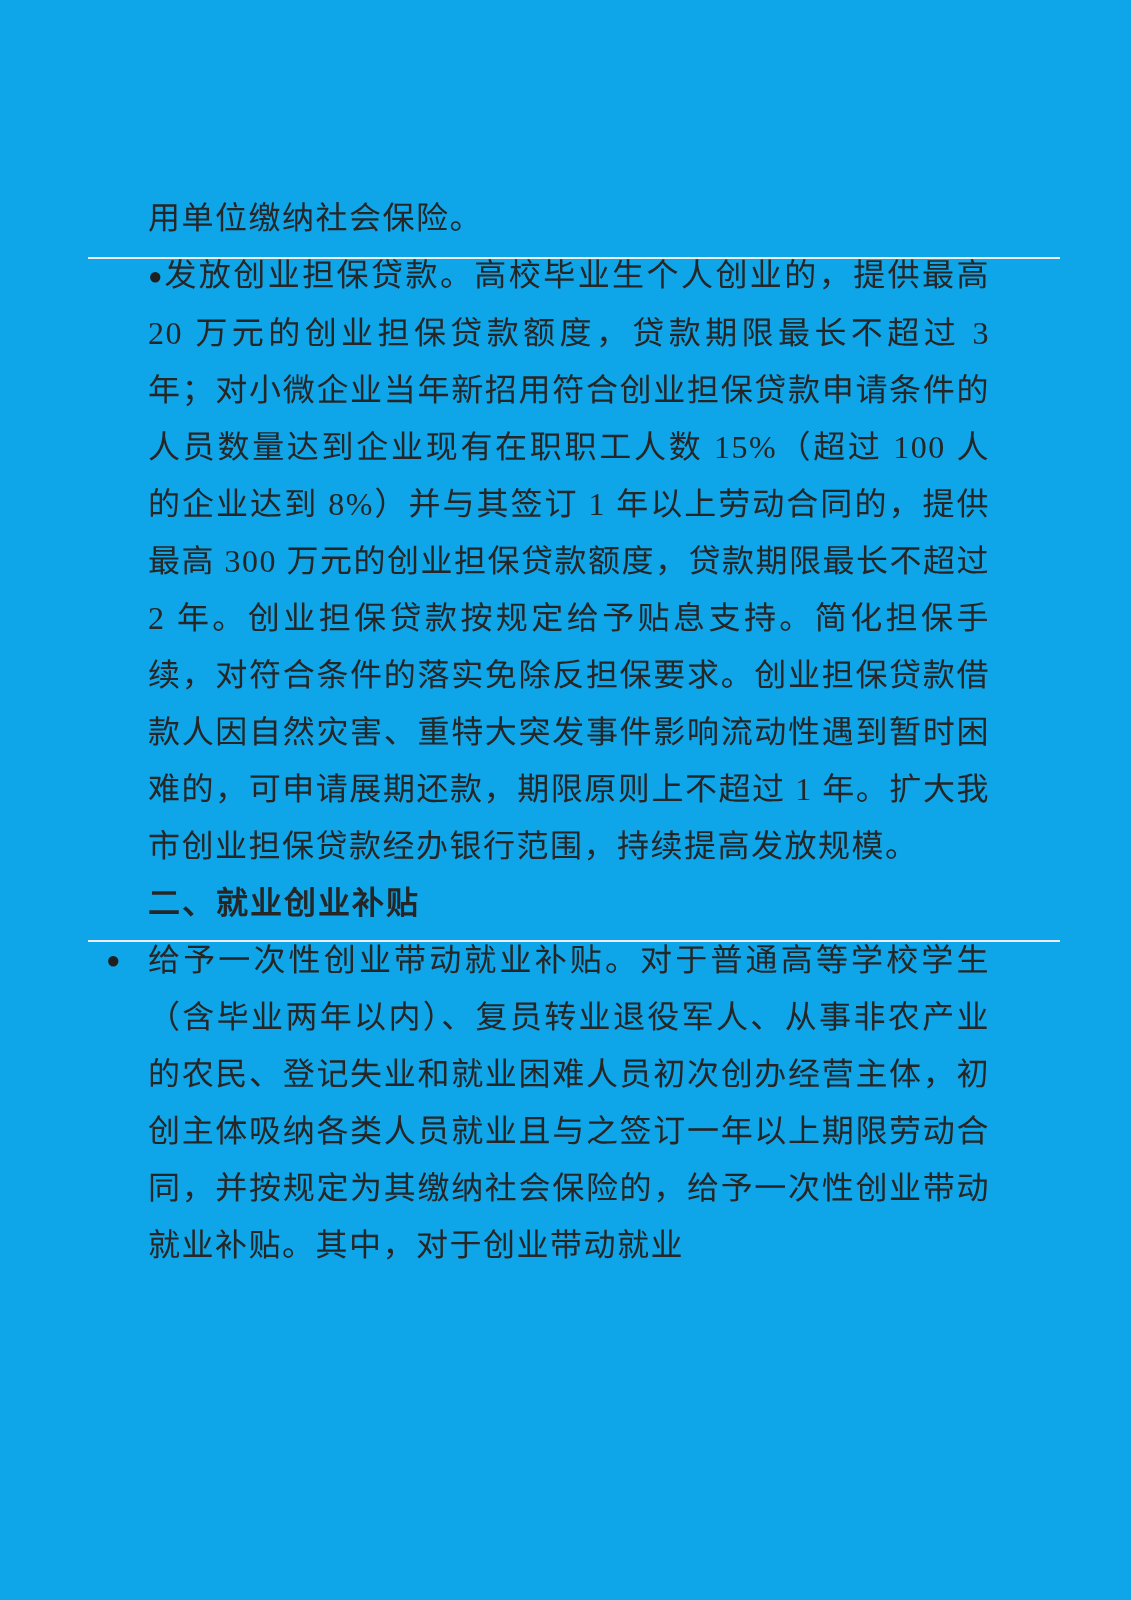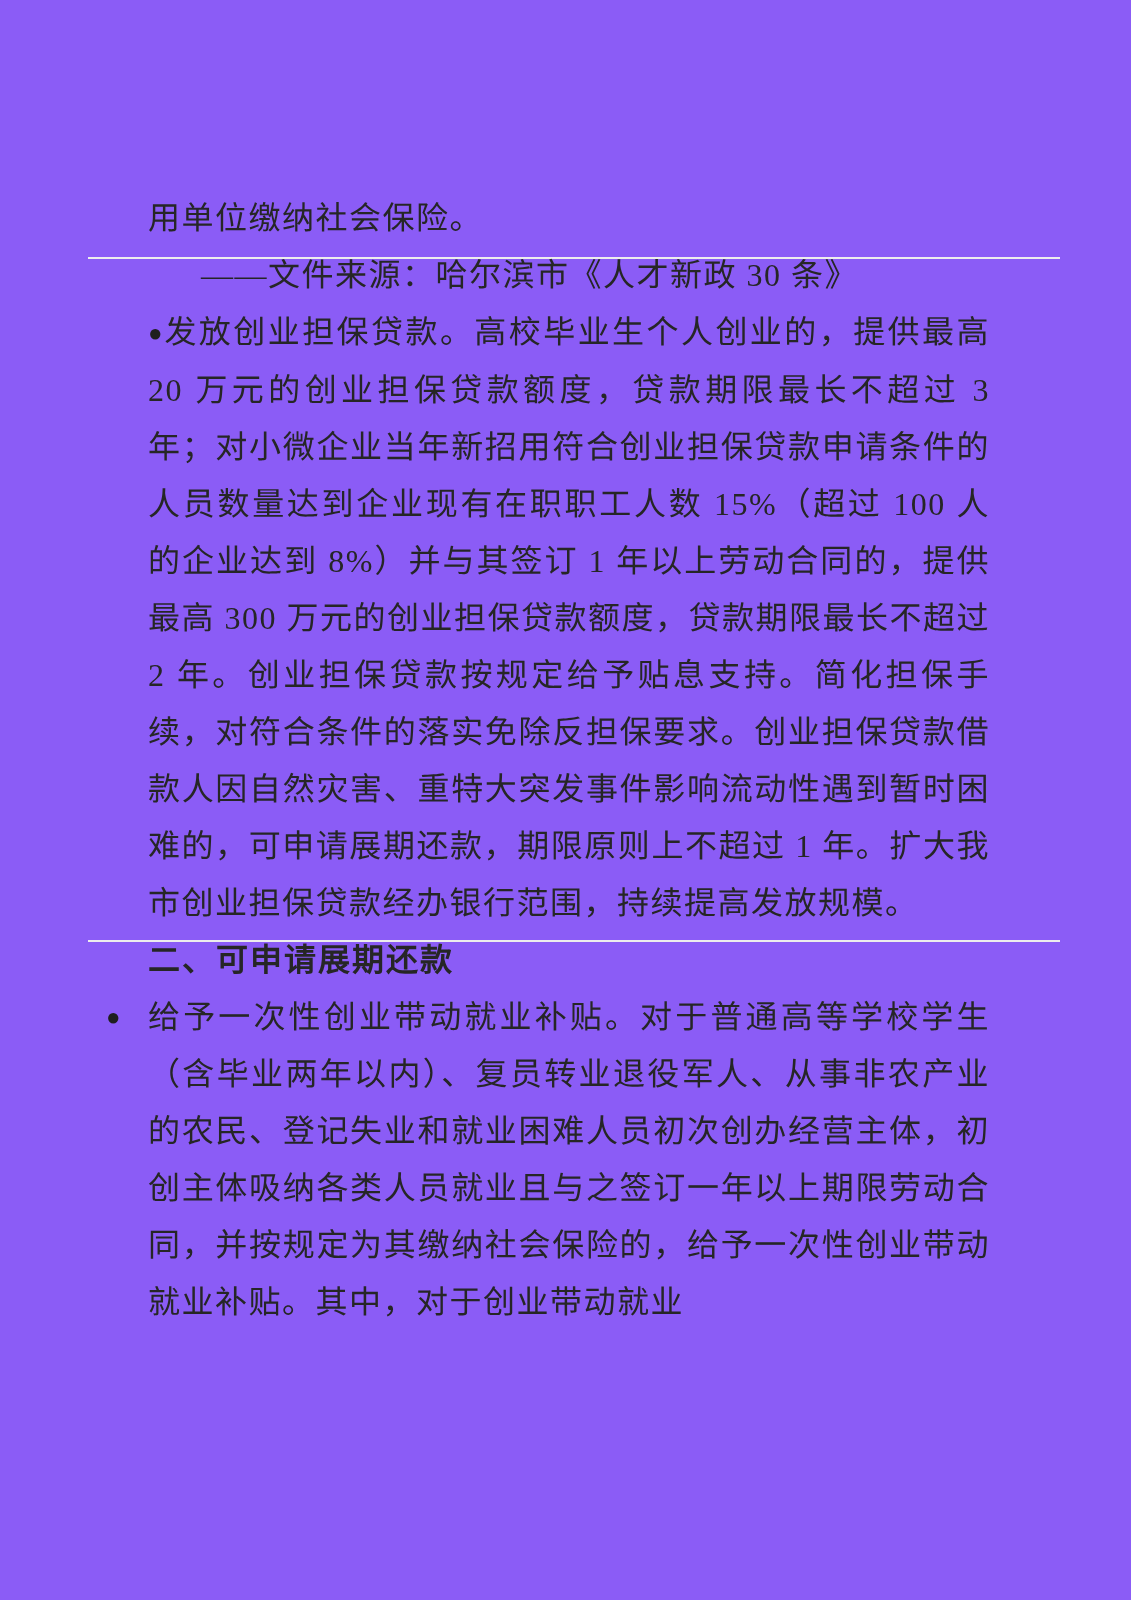--- a/index.html
+++ b/index.html
@@ -4,21 +4,21 @@
 <style>
   html, body {
     margin: 0;
     padding: 0;
     background: #ffffff;
   }
   .page {
     position: relative;
     width: 1131px;
     height: 1600px;
-    background: #8b5cf6;
+    background: #0ea5e9;
     overflow: hidden;
     font-family: "Liberation Serif", "DejaVu Serif", serif;
     color: #262626;
   }
   .artifact-line {
     position: absolute;
     left: 88px;
     width: 972px;
     height: 2px;
     background: #ededed;
@@ -73,23 +73,22 @@
 
 <div class="page">
 
   <div class="artifact-line a1"></div>
   <div class="artifact-line a2"></div>
 
   <div class="content">
 
     <p class="body-text">用单位缴纳社会保险。</p>
 
-    <p class="source-line">——文件来源：哈尔滨市《人才新政 30 条》</p>
 
     <p class="body-text"><span class="bullet bullet-inline">●</span><span>发放创业担保贷款。高校毕业生个人创业的，提供最高 20 万元的创业担保贷款额度，贷款期限最长不超过 3 年；对小微企业当年新招用符合创业担保贷款申请条件的人员数量达到企业现有在职职工人数 15%（超过 100 人的企业达到 8%）并与其签订 1 年以上劳动合同的，提供最高 300 万元的创业担保贷款额度，贷款期限最长不超过 2 年。创业担保贷款按规定给予贴息支持。简化担保手续，对符合条件的落实免除反担保要求。创业担保贷款借款人因自然灾害、重特大突发事件影响流动性遇到暂时困难的，可申请展期还款，期限原则上不超过 1 年。扩大我市创业担保贷款经办银行范围，持续提高发放规模。</span></p>
 
 
-    <h2 class="section-heading">二、可申请展期还款</h2>
+    <h2 class="section-heading">二、就业创业补贴</h2>
 
     <p class="body-text hanging"><span class="bullet bullet-hang">●</span><span>给予一次性创业带动就业补贴。对于普通高等学校学生（含毕业两年以内）、复员转业退役军人、从事非农产业的农民、登记失业和就业困难人员初次创办经营主体，初创主体吸纳各类人员就业且与之签订一年以上期限劳动合同，并按规定为其缴纳社会保险的，给予一次性创业带动就业补贴。其中，对于创业带动就业</span></p>
 
   </div>
 </div>
 
 </body></html>

